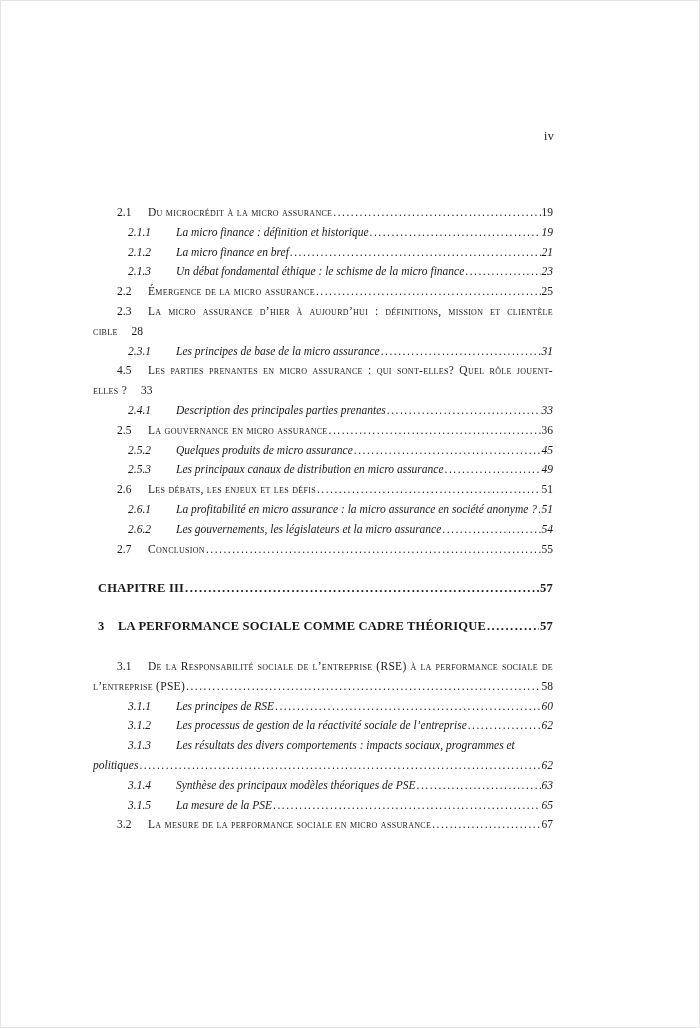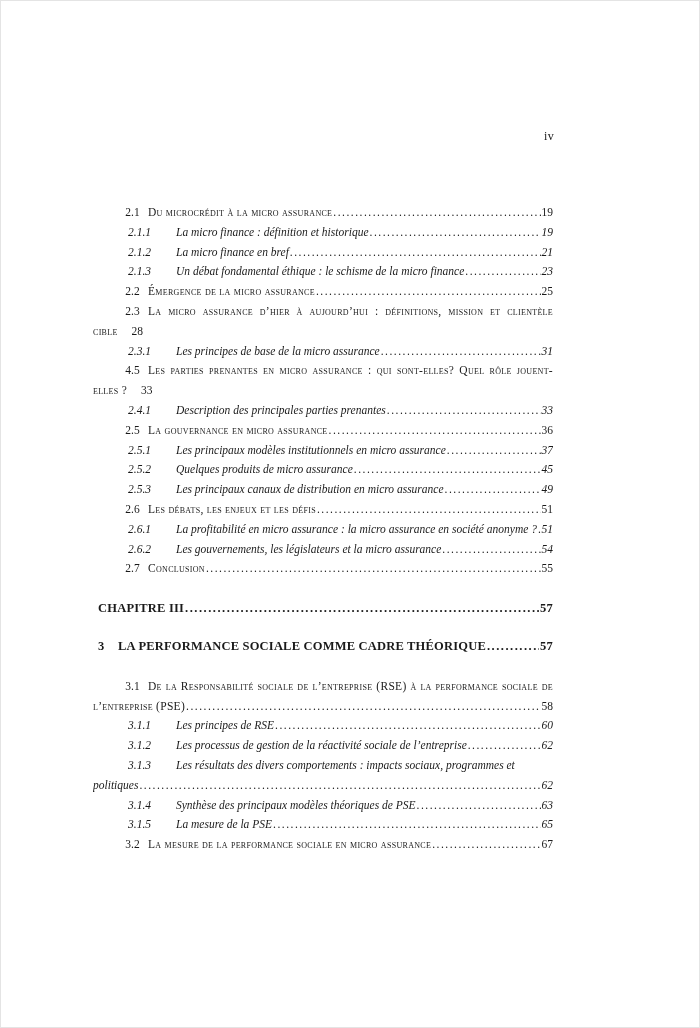--- a/index.html
+++ b/index.html
@@ -35,21 +35,21 @@
     height: 19.8px;
     white-space: nowrap;
     overflow: hidden;
   }
   .num { flex: none; }
   .pg  { flex: none; }
   .sc  { font-variant: small-caps; letter-spacing: 0.3px; }
 
   
   .s1 { padding-left: 24px; }
-  .s1 > .num { flex: 0 0 31px; text-align: center; }
+  .s1 > .num { flex: 0 0 31px; }
 
   
   .s2 { padding-left: 35px; font-style: italic; }
   .s2 > .num { flex: 0 0 48px; font-style: italic; }
 
   
   .chap { font-weight: bold; font-size: 12.5px; padding-left: 5px; letter-spacing: 0.2px; align-items: center; }
   .chap > .num { flex: 0 0 20px; }
 
   
@@ -153,26 +153,20 @@
     <span class="pg">33</span>
   </div>
 
   <div class="row s1">
     <span class="num">2.5</span>
     <span class="title sc">La gouvernance en micro assurance</span>
     <span class="dots"></span>
     <span class="pg">36</span>
   </div>
 
-  <div class="row s2">
-    <span class="num">2.5.1</span>
-    <span class="title">Les principaux modèles institutionnels en micro assurance</span>
-    <span class="dots"></span>
-    <span class="pg">37</span>
-  </div>
 
   <div class="row s2">
     <span class="num">2.5.2</span>
     <span class="title">Quelques produits de micro assurance</span>
     <span class="dots"></span>
     <span class="pg">45</span>
   </div>
 
   <div class="row s2">
     <span class="num">2.5.3</span>

